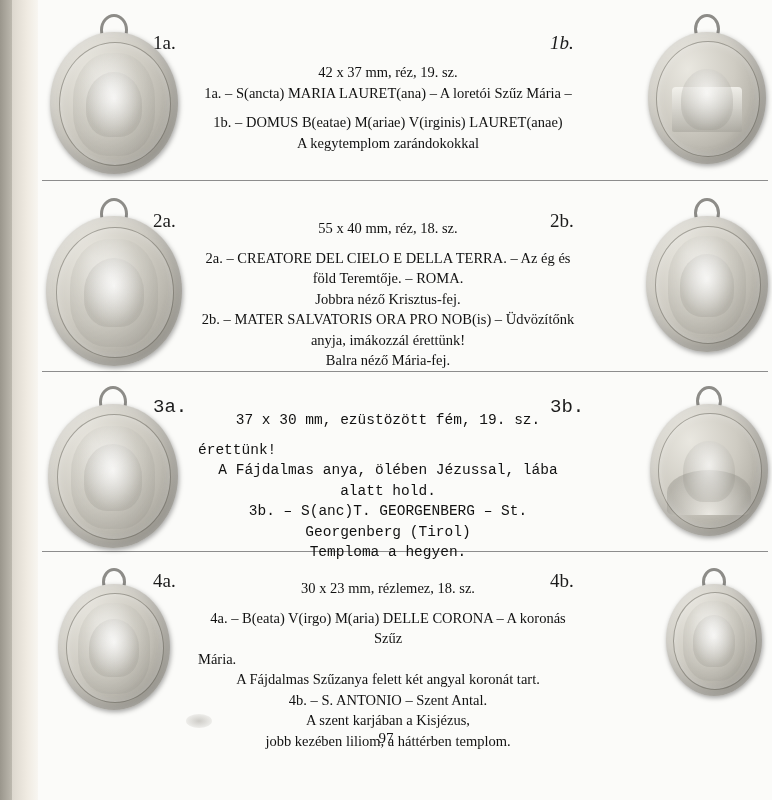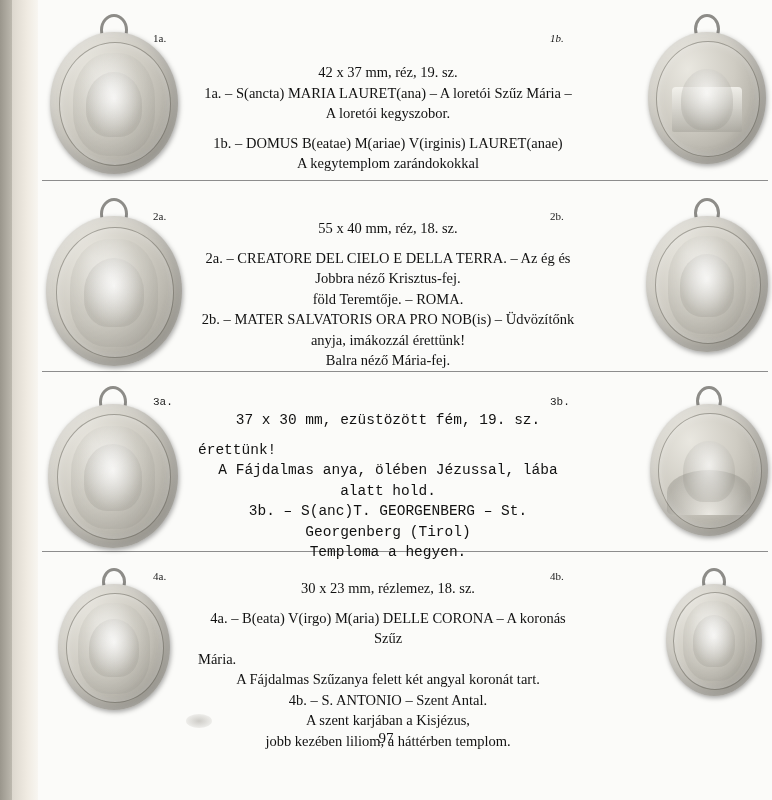--- a/index.html
+++ b/index.html
@@ -49,21 +49,21 @@
   }
   .rule {
     position: absolute;
     left: 4px;
     width: 726px;
     height: 1px;
     background: #8d8d8d;
   }
   .medal-label {
     position: absolute;
-    font-size: 11px;
+    font-size: 19px;
     color: #1b1b1b;
   }
   .text-block {
     position: absolute;
     text-align: center;
     font-size: 14.5px;
     line-height: 1.42;
     color: #111;
   }
   .text-block .line {
@@ -198,21 +198,20 @@
         <div class="body" style="top:18px; width:118px; height:132px;">
           <div class="arch"></div>
           <div class="relief2"></div>
         </div>
       </div>
       <div class="medal-label" style="left:512px; top:32px;font-style:italic;">1b.</div>
 
       <div class="text-block" style="left:160px; top:62px; width:380px;text-align:center;">
         <span class="line">42 x 37 mm, réz, 19. sz.</span>
         <span class="line">1a. – S(ancta) MARIA LAURET(ana) – A loretói Szűz Mária –</span>
-        <span class="line">A loretói kegyszobor.</span>
         <span class="spacer"></span>
         <span class="line">1b. – DOMUS B(eatae) M(ariae) V(irginis) LAURET(anae)</span>
         <span class="line">A kegytemplom zarándokokkal</span>
       </div>
     </div>
 
     <div class="entry" style="position:absolute; left:0; top:182px; height:214px;">
       <div class="rule" style="top:189px;"></div>
 
       <div class="medal" style="left:8px; top:16px; width:136px; height:168px;">
@@ -230,22 +229,22 @@
           <div class="relief"></div>
           <div class="relief2"></div>
         </div>
       </div>
       <div class="medal-label" style="left:512px; top:28px;">2b.</div>
 
       <div class="text-block" style="left:160px; top:36px; width:380px;">
         <span class="line">55 x 40 mm, réz, 18. sz.</span>
         <span class="spacer"></span>
         <span class="line">2a. –  CREATORE DEL CIELO E DELLA TERRA. –  Az ég és</span>
+        <span class="line">föld Teremtője. – ROMA.</span>
         <span class="line">Jobbra néző Krisztus-fej.</span>
-        <span class="line">föld Teremtője. – ROMA.</span>
         <span class="line">2b. – MATER SALVATORIS  ORA PRO NOB(is) – Üdvözítőnk</span>
         <span class="line">anyja, imákozzál érettünk!</span>
         <span class="line">Balra néző Mária-fej.</span>
       </div>
     </div>
 
     <div class="entry" style="position:absolute; left:0; top:372px; height:180px;font-family:Liberation Mono, monospace;">
       <div class="rule" style="top:179px;"></div>
 
       <div class="medal" style="left:10px; top:14px; width:130px; height:162px;">

